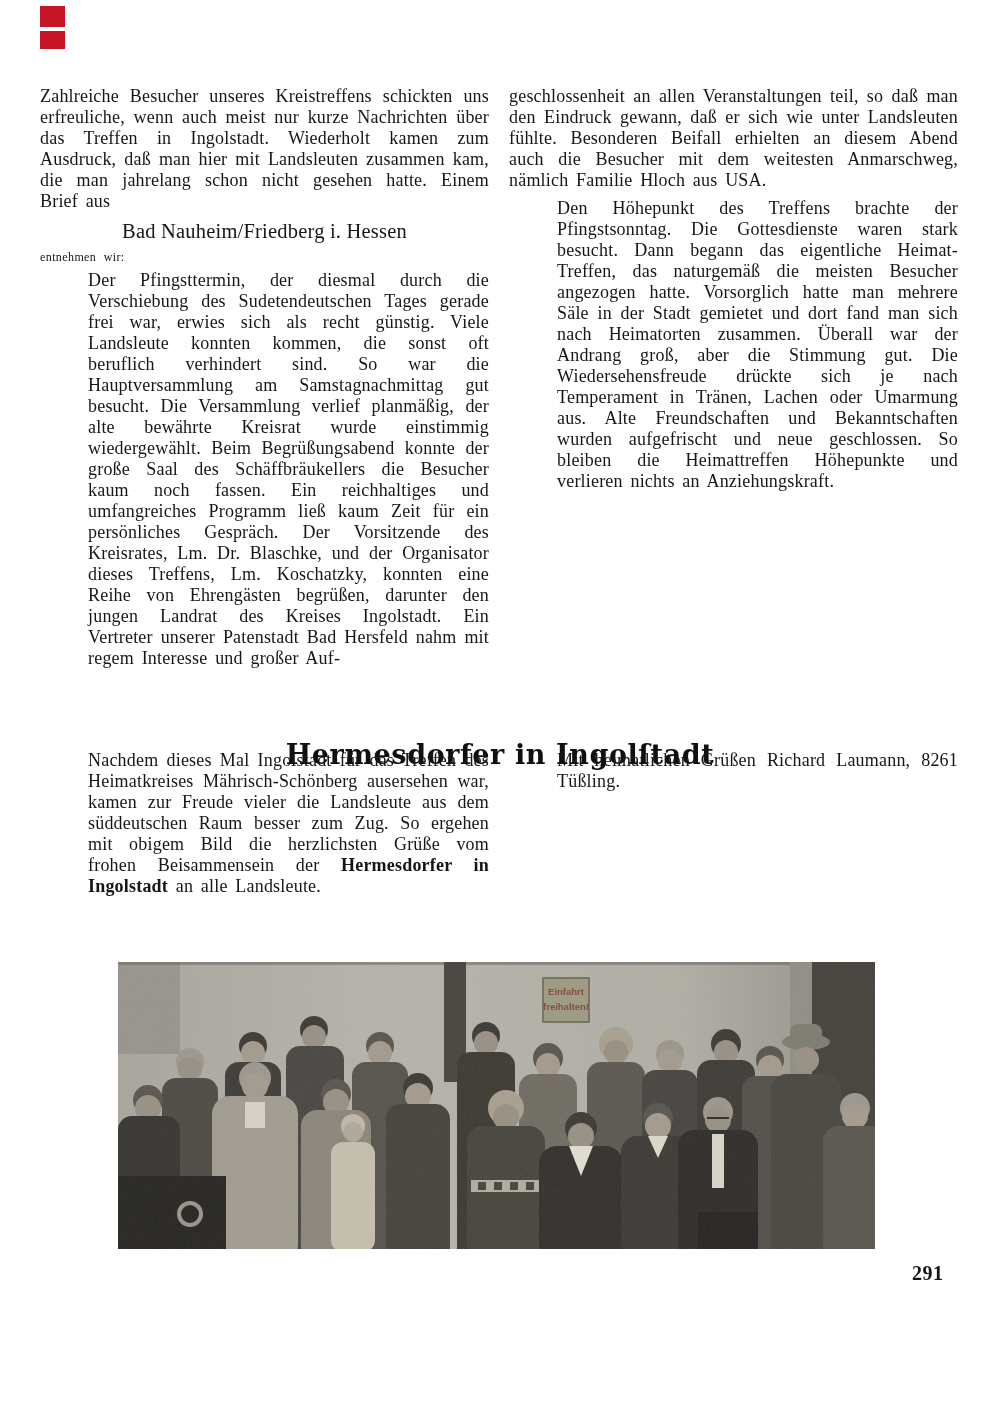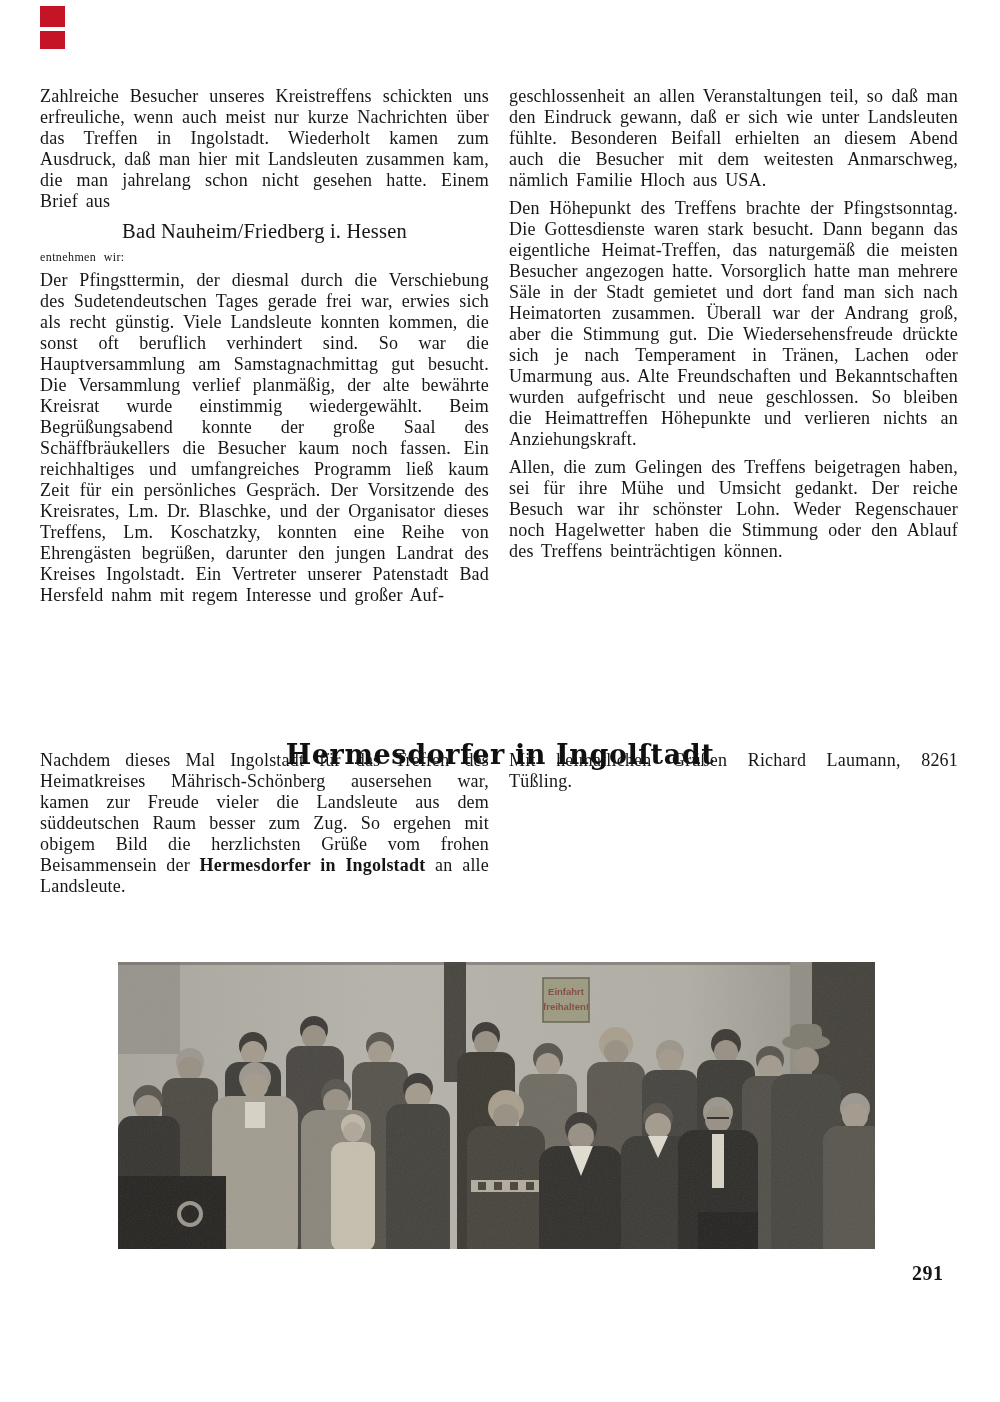--- a/index.html
+++ b/index.html
@@ -24,21 +24,21 @@
   .col{width:450px;}
   .cols.a1{top:86px;}
   .cols.a2{top:750px;}
 
   p.body{
     margin:0 0 7px 0;
     font-size:18px;line-height:21px;
     text-align:justify;
     letter-spacing:0.2px;word-spacing:3px;
   }
-  p.body:last-child{margin-bottom:0;}
+  p.body:last-child{margin-bottom:0;margin-left:48px;}
 
   h3.subhead{
     margin:3px 0 3px 0;
     font-size:20.5px;line-height:24px;
     text-align:center;font-weight:400;
     letter-spacing:0.2px;
   }
   p.leadin{
     margin:0 0 2px 0;
     font-size:12px;line-height:22px;
@@ -78,21 +78,20 @@
   <div class="cols a1">
     <div class="col">
       <p class="body">Zahlreiche Besucher unseres Kreistreffens schickten uns erfreuliche, wenn auch meist nur kurze Nachrichten über das Treffen in Ingolstadt. Wiederholt kamen zum Ausdruck, daß man hier mit Landsleuten zusammen kam, die man jahrelang schon nicht gesehen hatte. Einem Brief aus</p>
       <h3 class="subhead">Bad Nauheim/Friedberg i. Hessen</h3>
       <p class="leadin">entnehmen wir:</p>
       <p class="body">Der Pfingsttermin, der diesmal durch die Verschiebung des Sudetendeutschen Tages gerade frei war, erwies sich als recht günstig. Viele Landsleute konnten kommen, die sonst oft beruflich verhindert sind. So war die Hauptversammlung am Samstagnachmittag gut besucht. Die Versammlung verlief planmäßig, der alte bewährte Kreisrat wurde einstimmig wiedergewählt. Beim Begrüßungsabend konnte der große Saal des Schäffbräukellers die Besucher kaum noch fassen. Ein reichhaltiges und umfangreiches Programm ließ kaum Zeit für ein persönliches Gespräch. Der Vorsitzende des Kreisrates, Lm. Dr. Blaschke, und der Organisator dieses Treffens, Lm. Koschatzky, konnten eine Reihe von Ehrengästen begrüßen, darunter den jungen Landrat des Kreises Ingolstadt. Ein Vertreter unserer Patenstadt Bad Hersfeld nahm mit regem Interesse und großer Auf-</p>
     </div>
     <div class="col">
       <p class="body">geschlossenheit an allen Veranstaltungen teil, so daß man den Eindruck gewann, daß er sich wie unter Landsleuten fühlte. Besonderen Beifall erhielten an diesem Abend auch die Besucher mit dem weitesten Anmarschweg, nämlich Familie Hloch aus USA.</p>
       <p class="body">Den Höhepunkt des Treffens brachte der Pfingstsonntag. Die Gottesdienste waren stark besucht. Dann begann das eigentliche Heimat-Treffen, das naturgemäß die meisten Besucher angezogen hatte. Vorsorglich hatte man mehrere Säle in der Stadt gemietet und dort fand man sich nach Heimatorten zusammen. Überall war der Andrang groß, aber die Stimmung gut. Die Wiedersehensfreude drückte sich je nach Temperament in Tränen, Lachen oder Umarmung aus. Alte Freundschaften und Bekanntschaften wurden aufgefrischt und neue geschlossen. So bleiben die Heimattreffen Höhepunkte und verlieren nichts an Anziehungskraft.</p>
-      <p class="body">Allen, die zum Gelingen des Treffens beigetragen haben, sei für ihre Mühe und Umsicht gedankt. Der reiche Besuch war ihr schönster Lohn. Weder Regenschauer noch Hagelwetter haben die Stimmung oder den Ablauf des Treffens beinträchtigen können.</p>
     </div>
   </div>
 
   <h2 class="big-head">Hermesdorfer in Ingolſtadt</h2>
 
   <div class="cols a2">
     <div class="col">
       <p class="body"><span>Nachdem dieses Mal Ingolstadt für das Treffen des Heimatkreises Mährisch-Schönberg ausersehen war, kamen zur Freude vieler die Landsleute aus dem süddeutschen Raum besser zum Zug. So ergehen mit obigem Bild die herzlichsten Grüße vom frohen Beisammensein der </span><span class="bold-inline">Hermesdorfer in Ingolstadt</span><span> an alle Landsleute.</span></p>
     </div>
     <div class="col">

